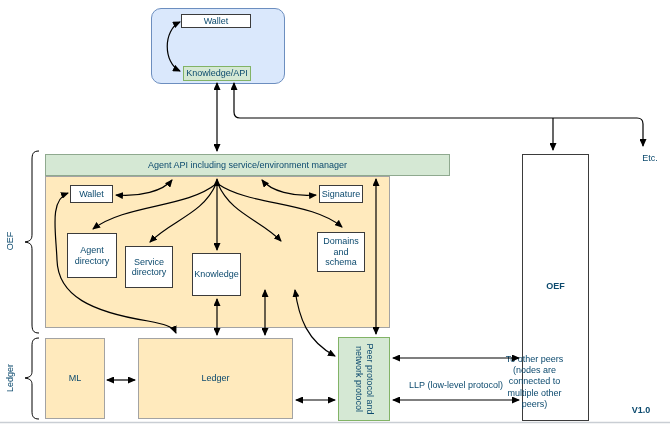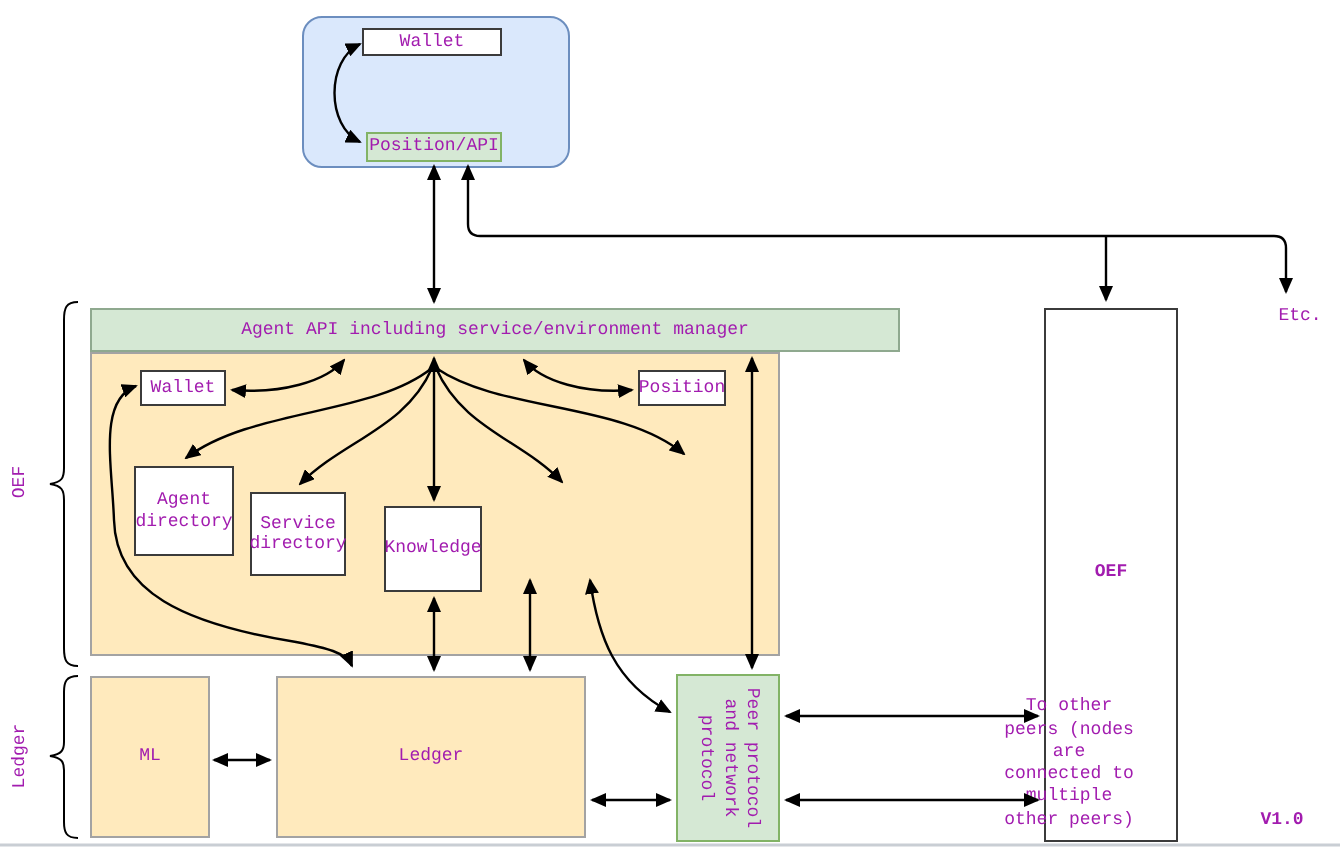--- a/index.html
+++ b/index.html
@@ -1,17 +1,17 @@
 <!DOCTYPE html>
 <html><head>
 <meta charset="utf-8">
 <style>
   html,body{margin:0;padding:0;background:#fff}
   .stage{position:relative;width:670px;height:428px;background:#fff;overflow:hidden;
-         font-family:Liberation Mono, monospace;color:#a21caf}
+         font-family:Liberation Sans, sans-serif;color:#0c4a6e}
   .box{position:absolute;display:flex;align-items:center;justify-content:center;
        text-align:center;font-size:9px;line-height:1.15;box-sizing:border-box;padding:1px}
   .white{background:#ffffff;border:1px solid #3b3b3b}
   .blue{background:#dae8fc;border:1px solid #6c8ebf;border-radius:10px}
   .green{background:#d5e8d4;border:1px solid #82b366}
   .bar{background:#d5e8d4;border:1px solid #8fa98f}
   .yellow{background:#ffeabd;border:1px solid #a3a3a3}
   .lbl{position:absolute;display:flex;align-items:center;justify-content:center;
        text-align:center;font-size:9px;line-height:1.25}
   .bold{font-weight:bold}
@@ -25,61 +25,65 @@
 </head>
 <body>
 
 <div class="stage">
 
   <div class="box blue" style="left:151px;top:8px;width:134px;height:76px"></div>
   <div class="box white" style="left:181px;top:14px;width:70px;height:14px">
     <span>Wallet</span>
   </div>
   <div class="box green" style="left:183px;top:66px;width:68px;height:15px">
-    <span>Position/API</span>
+    <span>Knowledge/API</span>
   </div>
 
   <div class="box bar" style="left:45px;top:154px;width:405px;height:22px">
     <span>Agent API including service/environment manager</span>
   </div>
   <div class="box yellow" style="left:45px;top:176px;width:345px;height:152px"></div>
 
   <div class="box white" style="left:70px;top:185px;width:43px;height:18px">
     <span>Wallet</span>
   </div>
   <div class="box white" style="left:319px;top:185px;width:44px;height:18px">
-    <span>Position</span>
+    <span>Signature</span>
   </div>
   <div class="box white" style="left:125px;top:246px;width:48px;height:42px">
     <span>Service directory</span>
   </div>
   <div class="box white" style="left:67px;top:233px;width:50px;height:45px">
     <span>Agent directory</span>
   </div>
   <div class="box white" style="left:192px;top:253px;width:49px;height:43px">
     <span>Knowledge</span>
+  </div>
+  <div class="box white" style="left:317px;top:232px;width:48px;height:40px">
+    <span>Domains and schema</span>
   </div>
 
   <div class="box yellow" style="left:45px;top:338px;width:60px;height:81px">
     <span>ML</span>
   </div>
   <div class="box yellow" style="left:138px;top:338px;width:155px;height:81px">
     <span>Ledger</span>
   </div>
 
   <div class="box green" style="left:338px;top:337px;width:52px;height:84px"></div>
   <div class="lbl rot-cw" style="left:324px;top:368px;width:80px;height:22px">Peer protocol and network protocol</div>
 
   <div class="box white" style="left:522px;top:154px;width:67px;height:267px"></div>
   <div class="lbl bold" style="left:522px;top:280px;width:67px;height:14px">OEF</div>
   <div class="lbl" style="left:502px;top:346px;width:65px;height:72px">To other peers (nodes are connected to multiple other peers)</div>
 
   <div class="lbl rot-ccw" style="left:-9px;top:236px;width:40px;height:10px">OEF</div>
   <div class="lbl rot-ccw" style="left:-9px;top:373px;width:40px;height:10px">Ledger</div>
 
+  <div class="lbl" style="left:392px;top:380px;width:128px;height:12px">LLP (low-level protocol)</div>
   <div class="lbl" style="left:630px;top:153px;width:40px;height:12px">Etc.</div>
   <div class="lbl bold" style="left:620px;top:405px;width:42px;height:12px">V1.0</div>
 
   <svg class="overlay" width="670" height="428" viewBox="0 0 670 428">
     <defs>
       <marker id="ah" orient="auto-start-reverse" markerUnits="userSpaceOnUse" markerWidth="8" markerHeight="7" refX="7" refY="3.5">
         <path d="M0,0 L8,3.5 L0,7 Z" fill="#000"></path>
       </marker>
     </defs>
 

